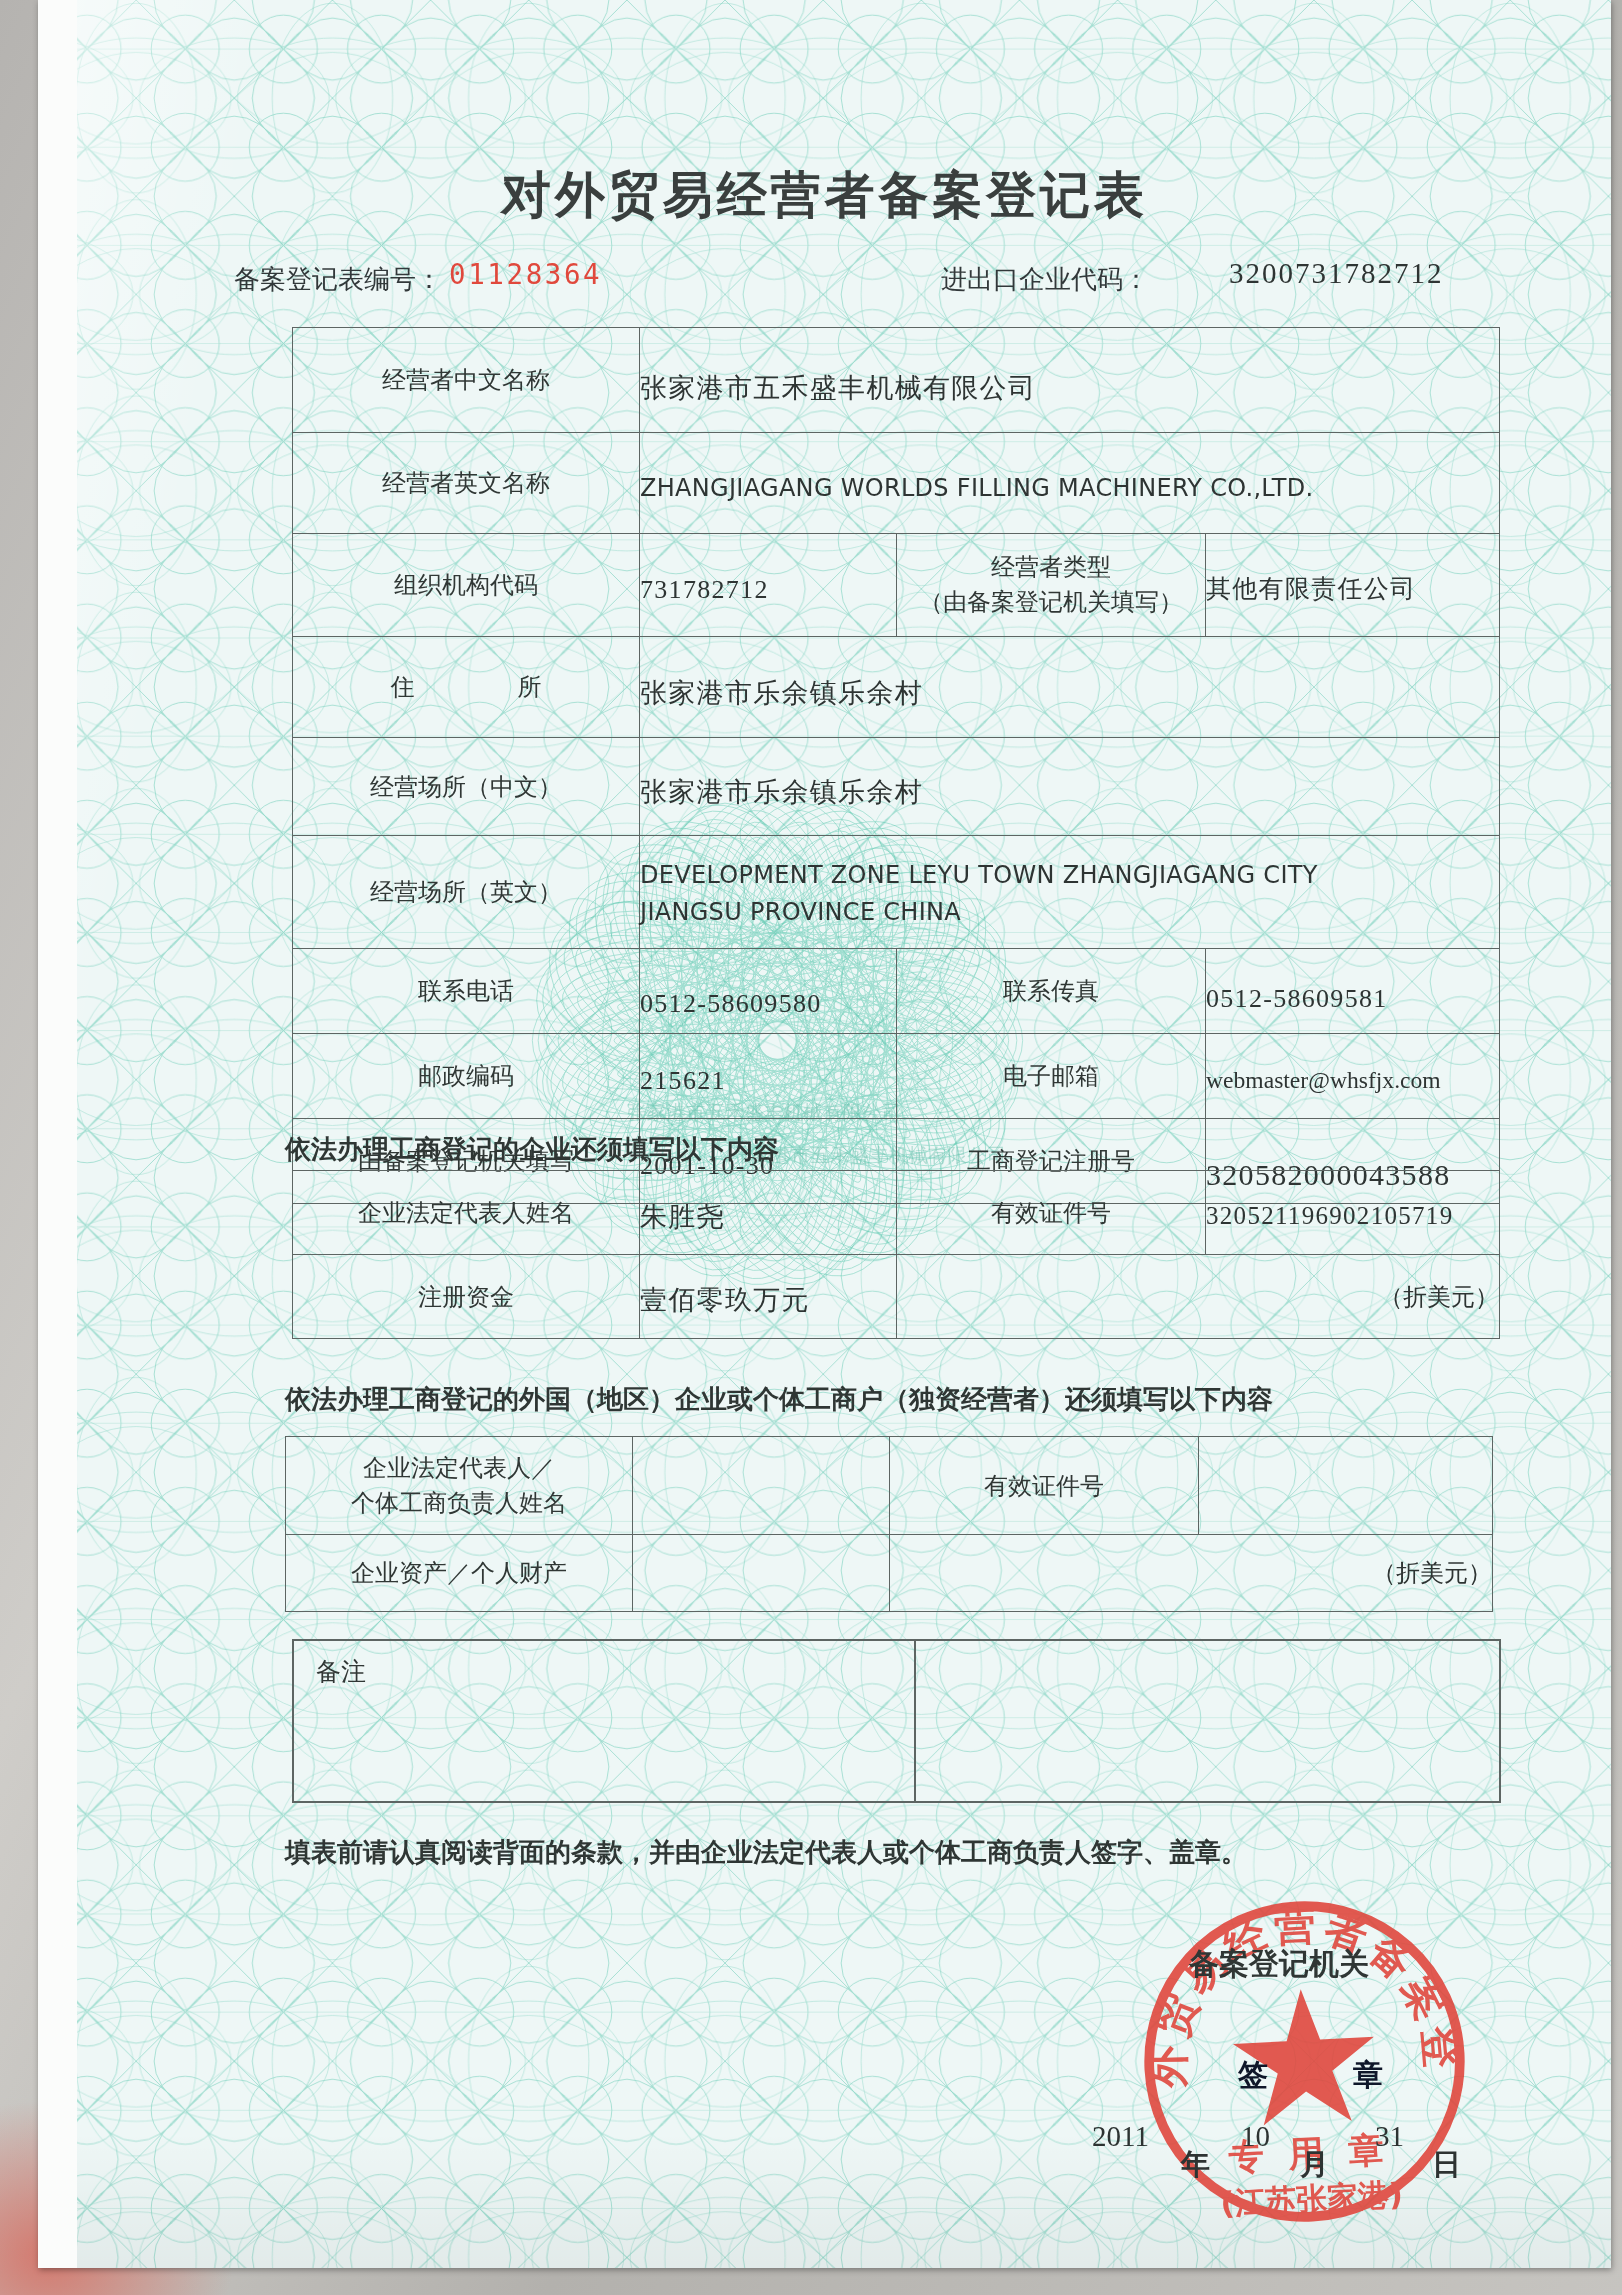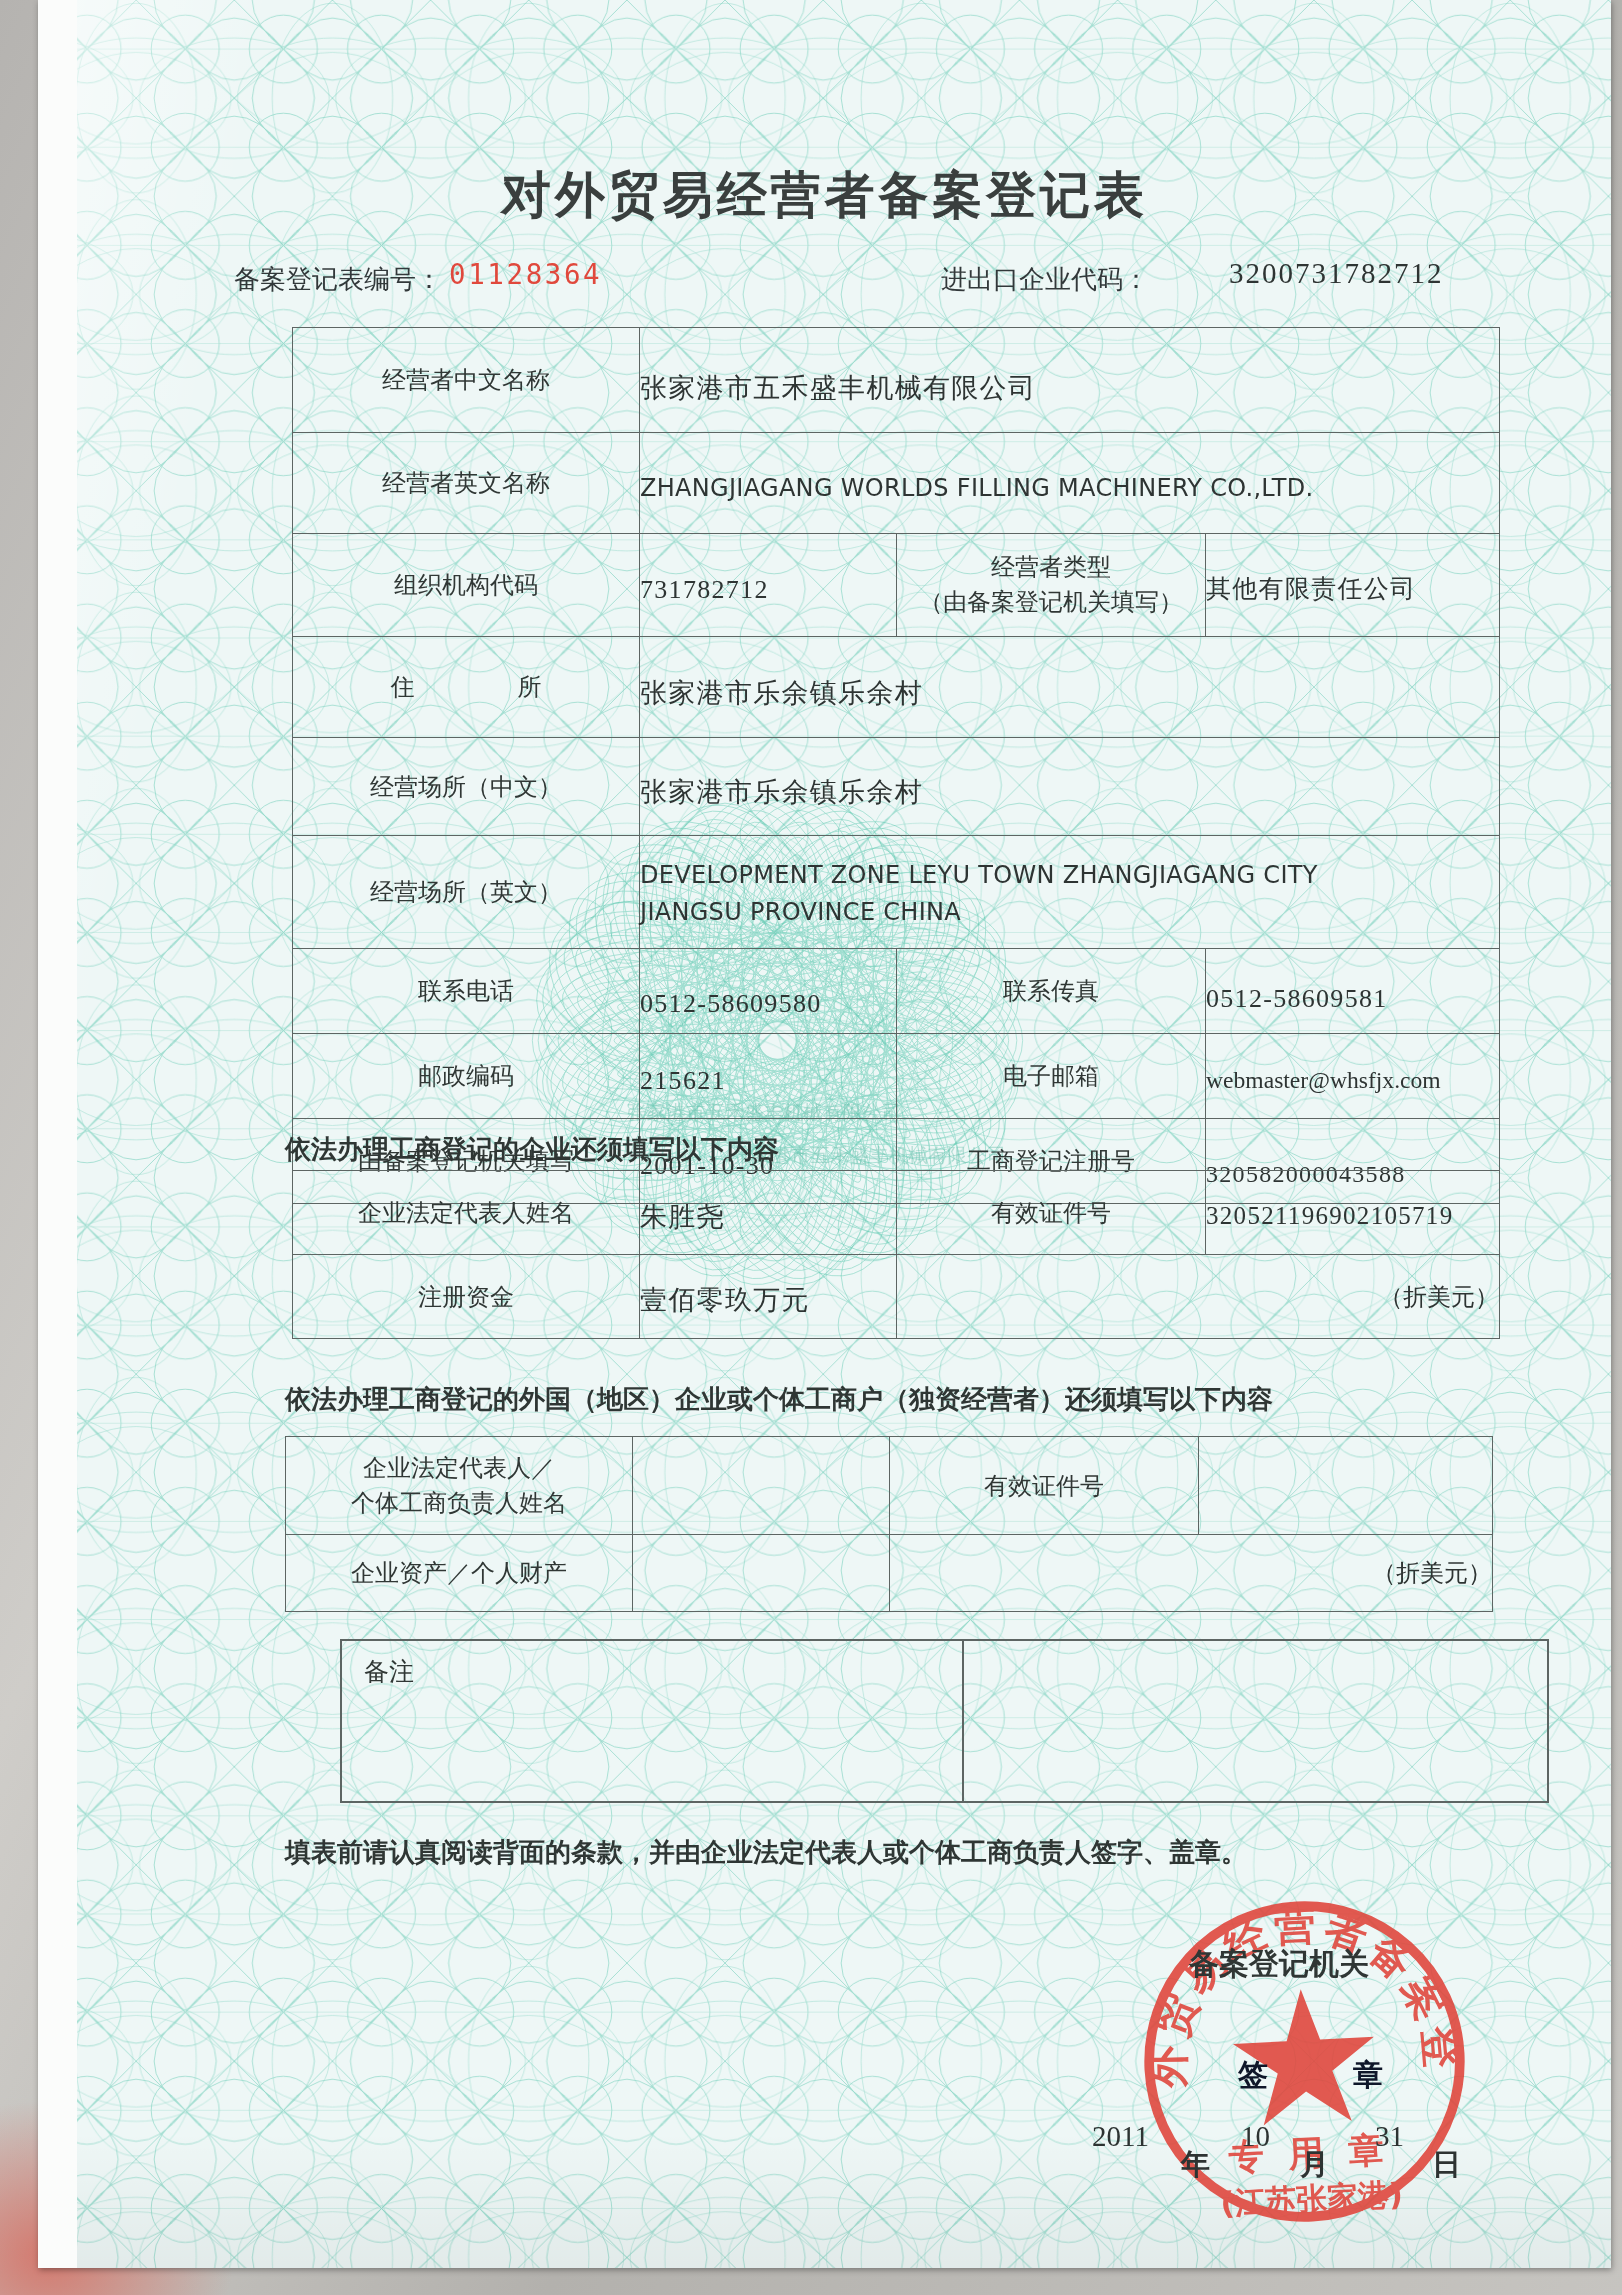--- a/index.html
+++ b/index.html
@@ -73,21 +73,21 @@
   .rightnote{text-align:right;padding-right:18.3px;font-family:"DejaVu Sans",sans-serif;
        font-size:24px;}
 
   .sechead{position:absolute;font-family:"DejaVu Sans",sans-serif;font-weight:bold;
       font-size:26px;color:#2f3634;white-space:nowrap;}
 
   .footnote{position:absolute;font-family:"DejaVu Sans",sans-serif;font-weight:bold;
       font-size:26px;color:#2f3634;white-space:nowrap;}
 
   
-  table.remarks{position:absolute;border-collapse:collapse;table-layout:fixed;margin-left:48px;}
+  table.remarks{position:absolute;border-collapse:collapse;table-layout:fixed;}
   table.remarks td{border:2px solid #5d6563;vertical-align:top;}
   .remarks .rl{font-family:"DejaVu Sans",sans-serif;font-size:25px;color:#303735;
       padding:14.4px 0 0 22px;}
 
   
   .sigblock{position:absolute;left:1112px;top:1924px;width:366px;height:275px;}
   .sig-line1{position:absolute;left:39px;top:19.6px;font-family:"DejaVu Sans",sans-serif;
       font-size:30px;font-weight:bold;color:#2f3634;white-space:nowrap;}
   .sig-line2{position:absolute;left:88px;top:131px;font-family:"DejaVu Sans",sans-serif;
       font-size:30px;font-weight:bold;color:#0f172a;white-space:nowrap;letter-spacing:27.5px;}
@@ -251,21 +251,21 @@
         <td class="lbl">邮政编码</td>
         <td class="val num vtop" style="padding-top:9.2px">215621</td>
         <td class="lbl">电子邮箱</td>
         <td class="val small vtop" style="padding-top:7.9px">webmaster@whsfjx.com</td>
       </tr>
 
       <tr style="height:85px">
         <td class="lbl">由备案登记机关填写</td>
         <td class="val num vtop" style="padding-top:9.2px">2001-10-30</td>
         <td class="lbl">工商登记注册号</td>
-        <td class="val num vtop" style="padding-top:27px;font-size:24px">320582000043588</td>
+        <td class="val num vtop" style="padding-top:27px;font-size:30px">320582000043588</td>
       </tr>
     </tbody>
       </table>
 
     <div class="sechead" style="left:247px;top:1132px;">依法办理工商登记的企业还须填写以下内容</div>
 
     <table class="frm" style="left:254px;top:1170px;width:1207px;">
       <colgroup>
         <col style="width:347px">
           <col style="width:257px">

